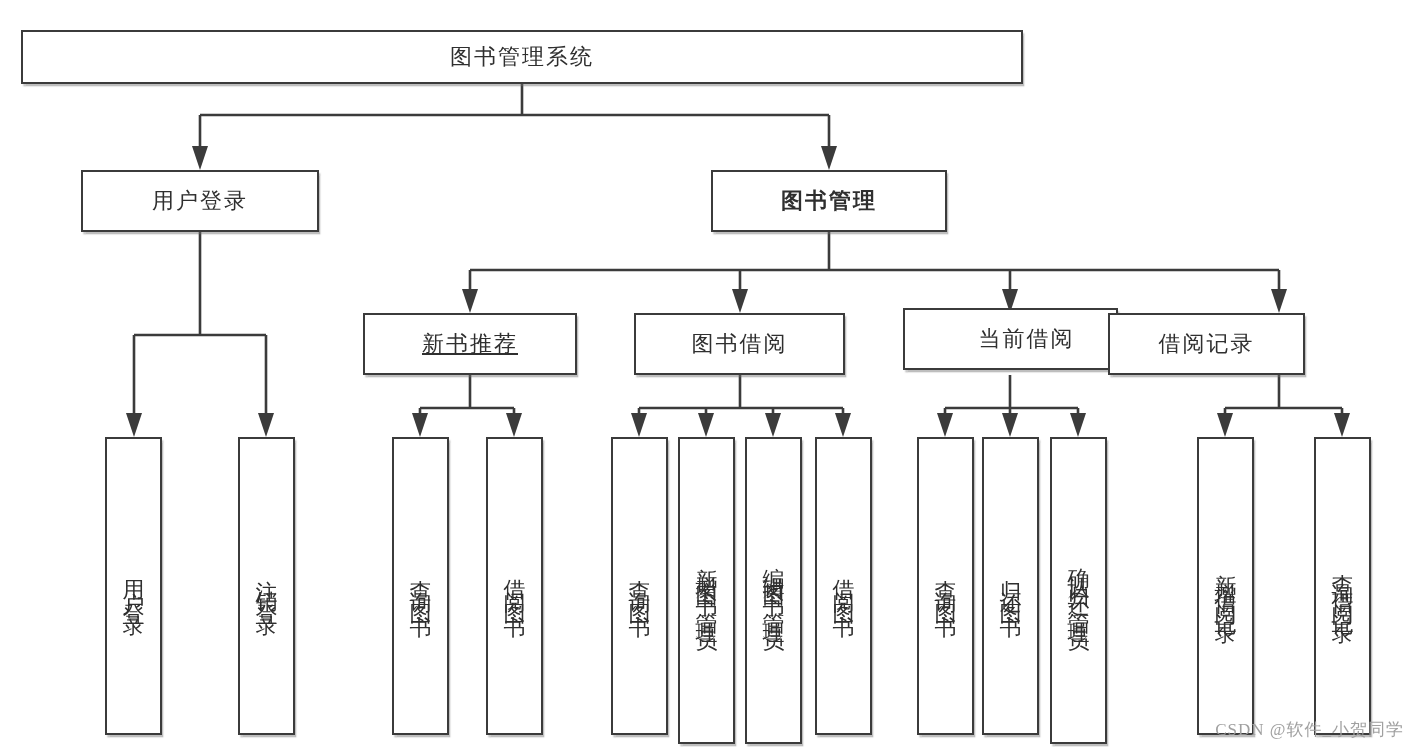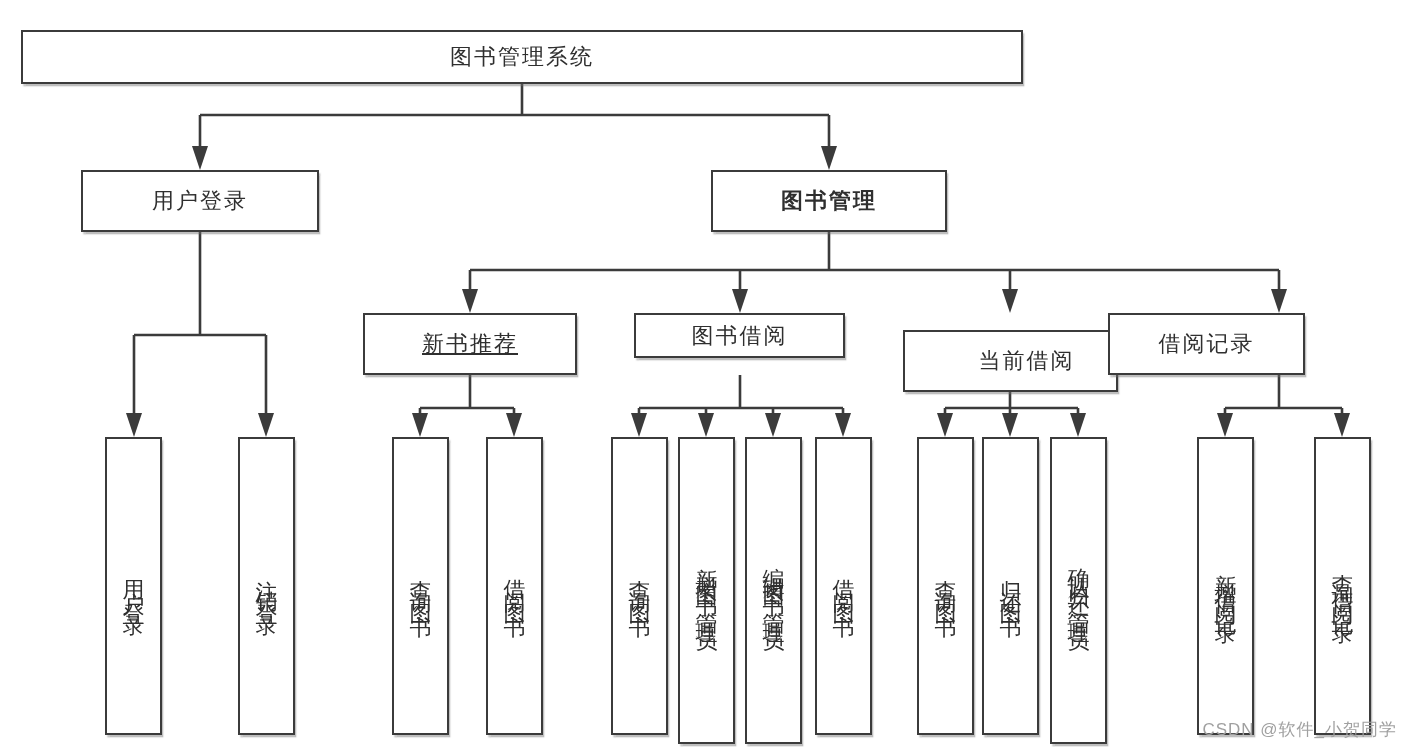--- a/index.html
+++ b/index.html
@@ -33,26 +33,26 @@
   }
   .node.v{
     writing-mode:vertical-rl;
     text-orientation:mixed;
     letter-spacing:12px;
   }
   .node.v.ls10{letter-spacing:10px;}
   .node.v.ls9{letter-spacing:9px;}
   .watermark{
     position:absolute;
-    right:8px;bottom:6px;
+    right:1px;bottom:6px;
     font-size:17px;
     color:var(--wm);
     letter-spacing:1px;
     z-index:6;
-    font-family:Liberation Sans, sans-serif;
+    font-family:Liberation Serif, serif;
   }
 </style>
 </head>
 <body>
 
 <div class="canvas">
 
   <svg class="connectors" viewBox="0 0 1405 747">
     <g>
       <path class="cline" d="M522 68 V115 M200 115 H829 M200 115 V150 M829 115 V150"></path>
@@ -97,22 +97,22 @@
       <polygon class="ahead" points="1334,413 1350,413 1342,437"></polygon>
     </g>
   </svg>
 
   <div class="node" style="left:21px;top:14px;width:1002px;height:54px;margin-top:16px;">图书管理系统</div>
 
   <div class="node" style="left:81px;top:170px;width:238px;height:62px;">用户登录</div>
   <div class="node" style="left:711px;top:170px;width:236px;height:62px;font-weight:bold;">图书管理</div>
 
   <div class="node" style="left:363px;top:313px;width:214px;height:62px;text-decoration:underline;">新书推荐</div>
-  <div class="node" style="left:634px;top:313px;width:211px;height:45px;">图书借阅</div>
-  <div class="node" style="left:903px;top:330px;width:215px;height:62px;padding-left:32px;">当前借阅</div>
+  <div class="node" style="left:634px;top:313px;width:211px;height:62px;">图书借阅</div>
+  <div class="node" style="left:903px;top:308px;width:215px;height:62px;padding-left:32px;">当前借阅</div>
   <div class="node" style="left:1108px;top:313px;width:197px;height:62px;">借阅记录</div>
 
   <div class="node v" style="left:105px;top:437px;width:57px;height:298px;">用户登录</div>
   <div class="node v" style="left:238px;top:437px;width:57px;height:298px;">注销登录</div>
 
   <div class="node v" style="left:392px;top:437px;width:57px;height:298px;">查询图书</div>
   <div class="node v" style="left:486px;top:437px;width:57px;height:298px;">借阅图书</div>
 
   <div class="node v" style="left:611px;top:437px;width:57px;height:298px;">查询图书</div>
   <div class="node v ls9" style="left:678px;top:437px;width:57px;height:307px;">新增图书（管理员）</div>

